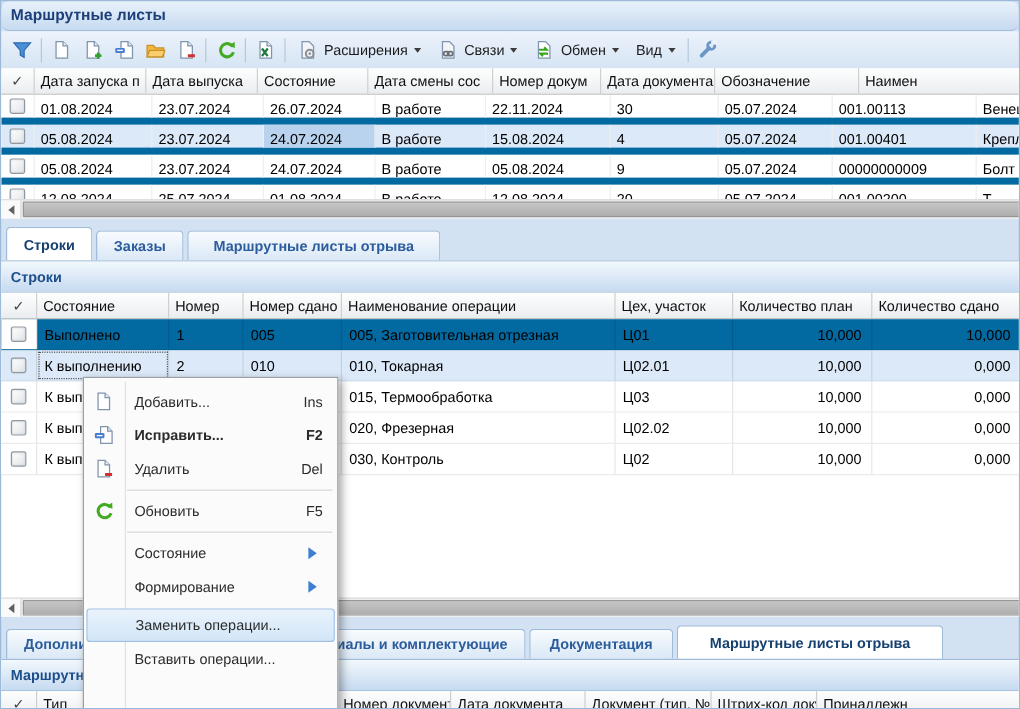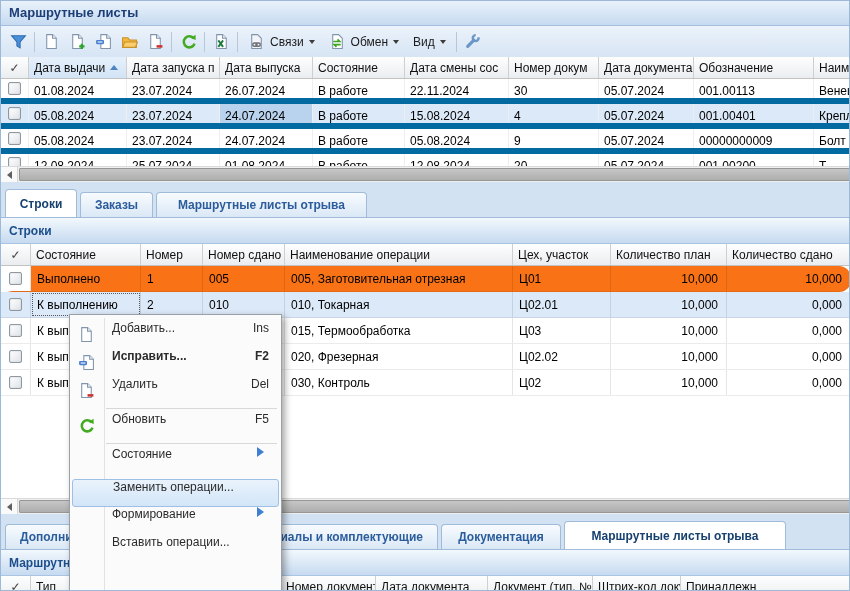--- a/index.html
+++ b/index.html
@@ -2,21 +2,21 @@
 <html><head>
 <meta charset="utf-8">
 <style>
   * { margin:0; padding:0; box-sizing:border-box; }
   html,body { background:#fff; }
   body { font-family:"Liberation Sans", sans-serif; }
   #app { position:relative; width:850px; height:591px; overflow:hidden; background:#d3e2f2; border:1px solid #9db9d8; }
 
   
   .titlebar { position:absolute; top:0; left:0; right:0; height:25px;
-    background:linear-gradient(#e9f2fb,#c6daf0); border-bottom:1px solid #a3bedd; }
+    background:linear-gradient(#e9f2fb,#c6daf0); border-bottom:1px solid #a3bedd;border-radius:7px; }
   .titlebar .title { padding:4px 0 0 8px; font-weight:bold; font-size:13px; color:#1c3f77; }
 
   
   .toolbar { position:absolute; top:25px; left:0; right:0; height:31px;
     background:linear-gradient(#ecf3fb,#d6e4f4); display:flex; align-items:center; padding-left:4px; }
   .tbtn { width:26px; height:24px; display:flex; align-items:center; justify-content:center; border-radius:3px; }
   .tmenu { height:24px; display:flex; align-items:center; gap:5px; padding:0 7px; font-size:12px; color:#1c1c1c; border-radius:3px; }
   .tb-sep { width:1px; height:20px; background:#b7c7da; margin:0 3px; }
   .caret-down { width:0; height:0; border:3.5px solid transparent; border-top:4px solid #3c3c3c; margin-top:4px; }
   .icon16 { width:17px; height:17px; display:block; }
@@ -63,36 +63,36 @@
 
   
   .section { position:absolute; left:0; width:850px; background:#fff; border-top:1px solid #9fbbd9; }
   #section-lines { top:216px; height:297px; }
   #section-bottom { top:548px; height:43px; }
   .sec-hdr { height:26px; background:linear-gradient(#f2f8fd,#c6daf0); border-bottom:1px solid #a9c5e1;
     font-weight:bold; font-size:12px; color:#1c4e8c; padding:6px 0 0 8px; }
 
   
   .lrow { display:flex; height:26px; border-bottom:1px solid rgba(0,0,0,.08); background:#fff; }
-  .lrow.done { background:#f97316;border-radius:12px; }
+  .lrow.done { background:#0369a1; }
   .lrow.done .cbcell { background:#fff; }
   .lrow.sel { background:#dce9f8; }
   .lc { font-size:12px; padding:6px 6px 0; border-right:1px solid rgba(0,0,0,.10); white-space:nowrap; overflow:hidden; color:#000; }
   .num { text-align:right; padding-right:8px; }
   .focus-dotted { outline:1px dotted #555; outline-offset:-2px; }
   .l0{width:30px}.l1{width:110px}.l2{width:62px}.l3{width:82px}.l4{width:228px}.l5{width:98px}.l6{width:116px}.l7{flex:1}
 
   
   .b0{width:30px}.b1{width:250px}.b2{width:95px}.b3{width:112px}.b4{width:105px}.b5{width:88px}.b6{flex:1}
 
   
   #ctx { position:absolute; left:68px; top:313px; width:213px; height:285px; background:#fbfbfb;
     border:1px solid #9aa0a8; box-shadow:3px 3px 7px rgba(0,0,0,.35); z-index:20; padding-top:6px; }
   .ctx-gutterline { position:absolute; left:34px; top:3px; bottom:3px; width:1px; background:#e2e2e2; }
-  .mi { position:relative; height:28px; display:flex; align-items:flex-start; padding-left:42px; padding-right:12px;
+  .mi { position:relative; height:28px; display:flex; align-items:center; padding-left:42px; padding-right:12px;
     font-size:12px; color:#2b2b2b; }
   .mi .micon { position:absolute; left:8px; top:5px; }
   .mi .sc { margin-left:auto; }
   .mi.bold { font-weight:bold; }
   .mi.hover { margin:4px 2px 0; padding-left:40px; background:linear-gradient(#eaf3fc,#d2e6f8);
     border:1px solid #9ec0e4; border-radius:3px; height:28px; }
   .mi-sep { height:1px; background:#d8d8d8; margin:3px 4px 3px 36px; }
   .sub-arrow { margin-left:auto; width:0; height:0; border:5px solid transparent; border-left:7px solid #3f7fd1; }
 </style>
 </head>
@@ -157,20 +157,29 @@
       <svg class="icon16" viewBox="0 0 16 16">
           <path d="M3.5 1.5H9l3.5 3.5v9.5h-9Z" fill="#fff" stroke="#8094ac"></path>
           <path d="M9 1.5V5h3.5" fill="#e8eef6" stroke="#8094ac"></path>
           <path d="M5 7l4.5 6M9.5 7L5 13" stroke="#1f7a3d" stroke-width="1.8"></path>
         </svg>
     </div>
     <div class="tb-sep"></div>
     <div class="tmenu">
       <svg class="icon16" viewBox="0 0 16 16">
           <path d="M3.5 1.5H9l3.5 3.5v9.5h-9Z" fill="#f2f4f7" stroke="#8094ac"></path>
+          <circle cx="9.5" cy="11" r="3" fill="none" stroke="#8a8f96" stroke-width="1.6"></circle>
+          <circle cx="9.5" cy="11" r="1" fill="#8a8f96"></circle>
+        </svg>
+      <span>Расширения</span>
+      <span class="caret-down"></span>
+    </div>
+    <div class="tmenu">
+      <svg class="icon16" viewBox="0 0 16 16">
+          <path d="M3.5 1.5H9l3.5 3.5v9.5h-9Z" fill="#f2f4f7" stroke="#8094ac"></path>
           <rect x="4.5" y="9.5" width="4" height="3" rx="1.4" fill="none" stroke="#6b7078" stroke-width="1.4"></rect>
           <rect x="7.5" y="9.5" width="4" height="3" rx="1.4" fill="none" stroke="#6b7078" stroke-width="1.4"></rect>
         </svg>
       <span>Связи</span>
       <span class="caret-down"></span>
     </div>
     <div class="tmenu">
       <svg class="icon16" viewBox="0 0 16 16">
           <path d="M3.5 1.5H9l3.5 3.5v9.5h-9Z" fill="#fff" stroke="#8094ac"></path>
           <path d="M4 8h6l-2-2M11 11H5l2 2" fill="none" stroke="#3aa51f" stroke-width="1.6"></path>
@@ -189,24 +198,20 @@
           <rect x="11" y="1" width="4.5" height="3" fill="#ecf3fb"></rect>
           <path d="M9.3 6.7L3.5 12.5" stroke="#6b96c8" stroke-width="3" stroke-linecap="round"></path>
         </svg>
     </div>
   </div>
 
   <div id="grid-top">
     <div class="thead">
       <div class="hc t0 chk-hdr">
           <span>✓</span>
-        </div>
-      <div class="hc t1 sorted">
-          <span>Дата выдачи</span>
-          <span class="sort-asc"></span>
         </div>
       <div class="hc t2">Дата запуска п</div>
       <div class="hc t3">Дата выпуска</div>
       <div class="hc t4">Состояние</div>
       <div class="hc t5">Дата смены сос</div>
       <div class="hc t6">Номер докум</div>
       <div class="hc t7">Дата документа</div>
       <div class="hc t8">Обозначение</div>
       <div class="hc t9">Наимен</div>
     </div>
@@ -422,25 +427,25 @@
           <path d="M14.6 1.6l.2 5-4.6-1.8Z" fill="#43aa21"></path>
         </svg>
       <span>Обновить</span>
       <span class="sc">F5</span>
     </div>
     <div class="mi-sep"></div>
     <div class="mi">
       <span>Состояние</span>
       <span class="sub-arrow"></span>
     </div>
+    <div class="mi">
+      <span>Формирование</span>
+      <span class="sub-arrow"></span>
+    </div>
     <div class="mi hover">
       <span>Заменить операции...</span>
     </div>
     <div class="mi">
-      <span>Формирование</span>
-      <span class="sub-arrow"></span>
-    </div>
-    <div class="mi">
       <span>Вставить операции...</span>
     </div>
   </div>
 
 </div>
 
 </body></html>

